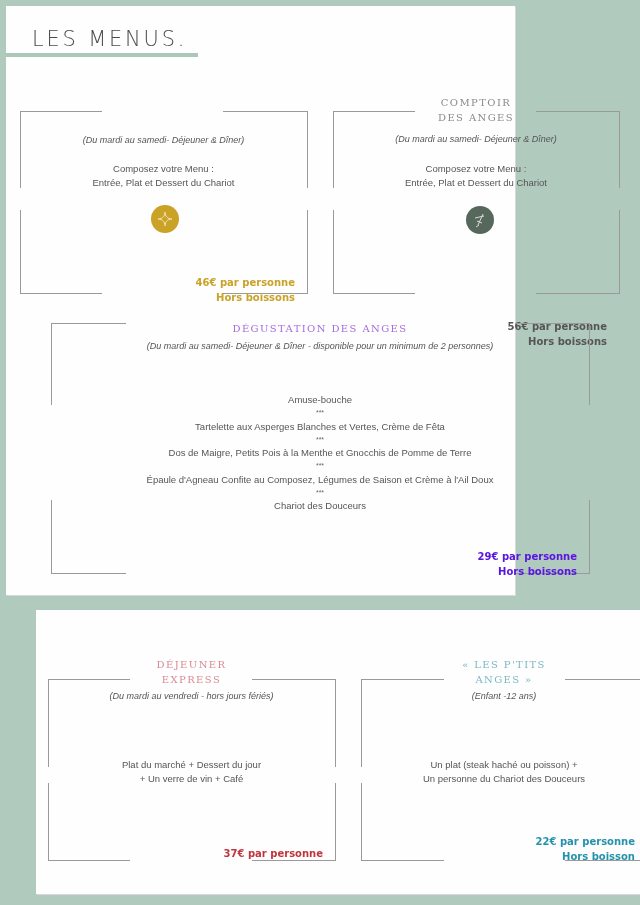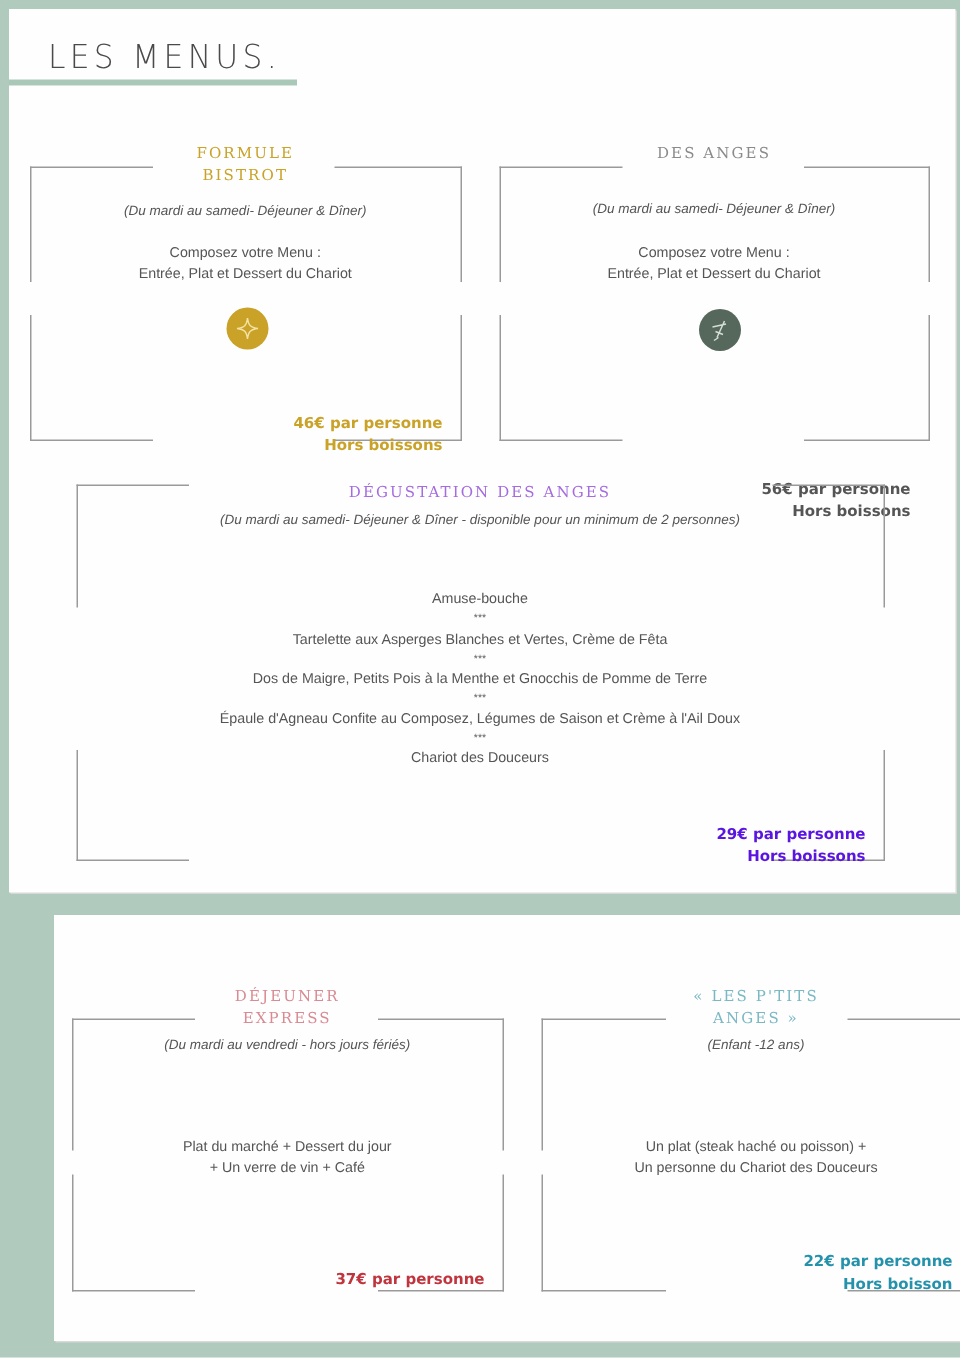--- a/index.html
+++ b/index.html
@@ -5,21 +5,21 @@
   html, body { margin: 0; padding: 0; }
   body {
     width: 640px; height: 905px; background: #b0cabd;
     position: relative; overflow: hidden;
     font-family: "DejaVu Sans", sans-serif;
   }
   .page {
     position: absolute; background: #fefefe;
     box-shadow: 1px 1px 0 #d8d8d8;
   }
-  #page1 { left: 6px; top: 6px; width: 631px; height: 589px; }
+  #page1 { left: 6px; top: 6px; width: 509px; height: 589px; }
   #page2 { left: 6px; top: 610px; width: 627px; height: 284px; margin-left: 30px; }
 
   .title {
     position: absolute; left: 26px; top: 20px;
     font-family: "DejaVu Sans", sans-serif; font-weight: 200;
     font-size: 22px; letter-spacing: 3px; color: #4a4a4a;
     transform: scaleX(0.95); transform-origin: left;
   }
   .title-underline {
     position: absolute; left: 0; top: 47px; width: 192px; height: 4px; background: #a9c8b7;
@@ -67,24 +67,20 @@
   <div class="box" style="left:14px; top:88px; width:287px; height:202px;">
     <div class="edge h" style="left:0; top:17px; width:82px;"></div>
     <div class="edge h" style="left:203px; top:17px; width:85px;"></div>
     <div class="edge v" style="left:0; top:17px; height:77px;"></div>
     <div class="edge v" style="left:0; top:116px; height:84px;"></div>
     <div class="edge v" style="left:287px; top:17px; height:77px;"></div>
     <div class="edge v" style="left:287px; top:116px; height:84px;"></div>
     <div class="edge h" style="left:0; top:199px; width:82px;"></div>
     <div class="edge h" style="left:203px; top:199px; width:85px;"></div>
 
-    <div class="box-title" style="top:1px; color:#c9a227;">
-      <div>FORMULE</div>
-      <div>BISTROT</div>
-    </div>
     <div class="subtitle" style="top:41px;">(Du mardi au samedi- Déjeuner &amp; Dîner)</div>
     <div class="desc" style="top:68px;">
       <div>Composez votre Menu :</div>
       <div>Entrée, Plat et Dessert du Chariot</div>
     </div>
     <div class="icon-circle" style="left:131px; top:111px; background:#c9a227;">
       <svg width="16" height="16" viewBox="0 0 16 16">
         <path d="M8 1 C8.6 6 10 7.4 15 8 C10 8.6 8.6 10 8 15 C7.4 10 6 8.6 1 8 C6 7.4 7.4 6 8 1 Z" fill="none" stroke="#f3e2a6" stroke-width="1"></path>
       </svg>
     </div>
@@ -98,20 +94,21 @@
     <div class="edge h" style="left:0; top:17px; width:82px;"></div>
     <div class="edge h" style="left:203px; top:17px; width:84px;"></div>
     <div class="edge v" style="left:0; top:17px; height:77px;"></div>
     <div class="edge v" style="left:0; top:116px; height:84px;"></div>
     <div class="edge v" style="left:286px; top:17px; height:77px;"></div>
     <div class="edge v" style="left:286px; top:116px; height:84px;"></div>
     <div class="edge h" style="left:0; top:199px; width:82px;"></div>
     <div class="edge h" style="left:203px; top:199px; width:84px;"></div>
 
     <div class="box-title" style="top:1px; color:#8a8a8a;">
+      <div>COMPTOIR</div>
       <div>DES  ANGES</div>
     </div>
     <div class="subtitle" style="top:40px;">(Du mardi au samedi- Déjeuner &amp; Dîner)</div>
     <div class="desc" style="top:68px;">
       <div>Composez votre Menu :</div>
       <div>Entrée, Plat et Dessert du Chariot</div>
     </div>
     <div class="icon-circle" style="left:133px; top:112px; background:#56685b;">
       <svg width="16" height="16" viewBox="0 0 16 16">
         <path d="M3 6 L12 4 M11 2 L6 13 M5 9 L10 11 M7 13 L4 15" fill="none" stroke="#d4ddd6" stroke-width="1"></path>

